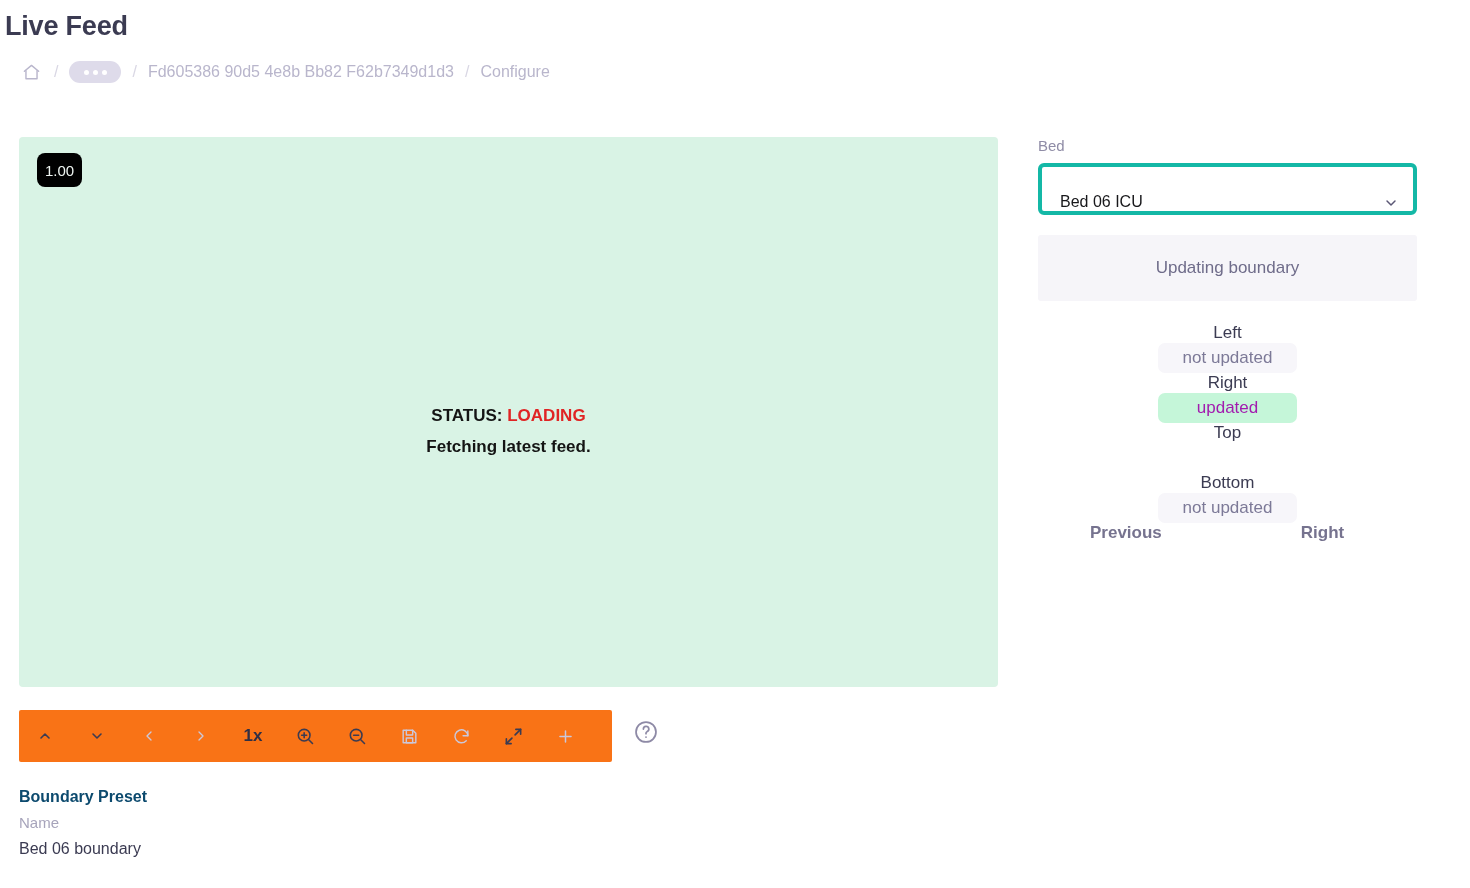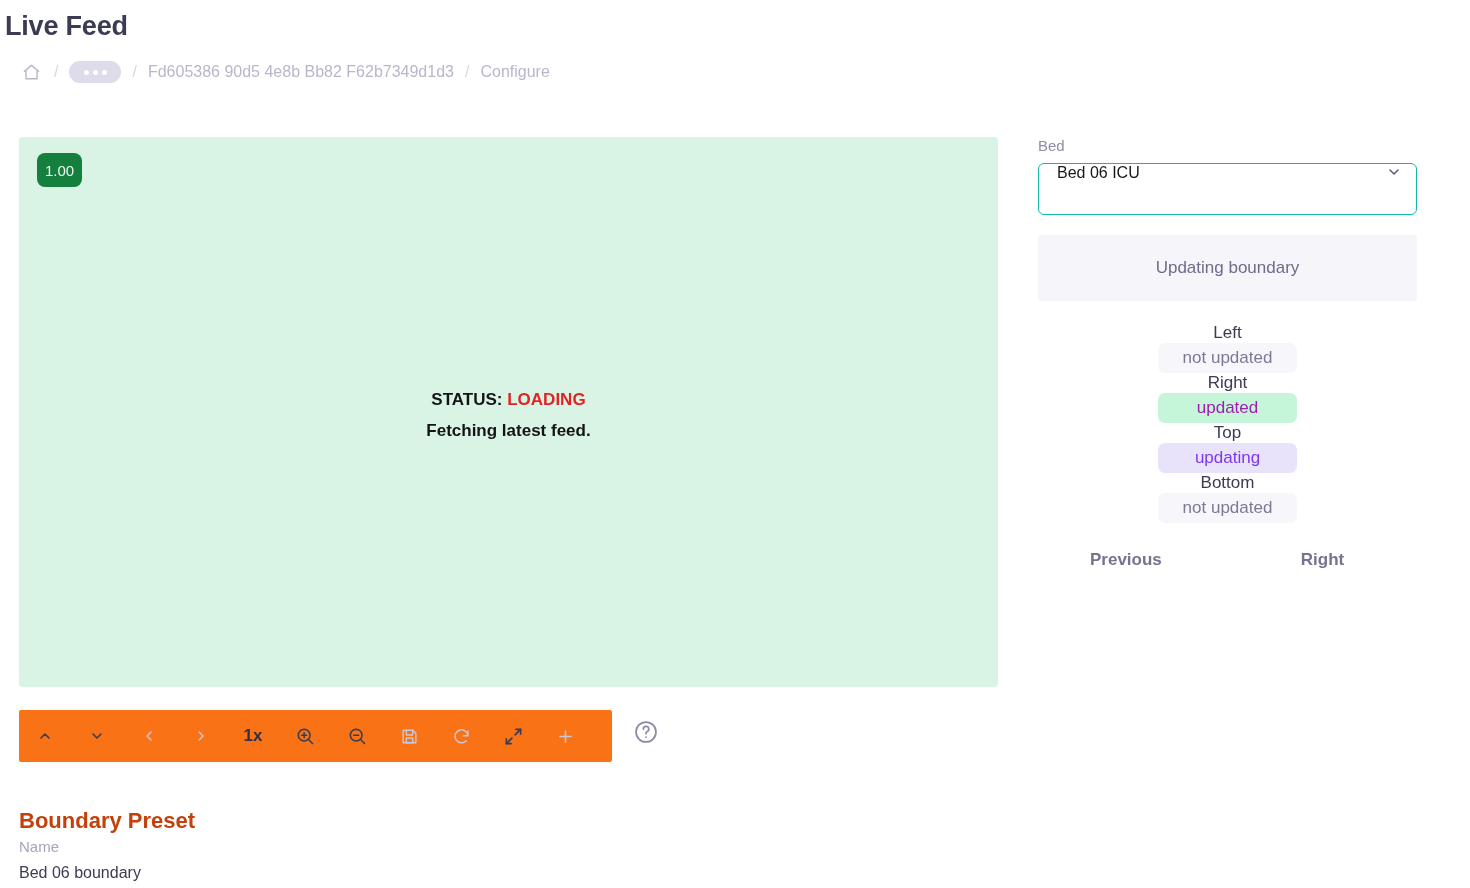--- a/index.html
+++ b/index.html
@@ -83,32 +83,32 @@
     border-radius: 4px;
   }
   .fps-badge {
     position: absolute;
     left: 18px;
     top: 16px;
     min-width: 39px;
     height: 34px;
     padding: 0 8px;
     border-radius: 8px;
-    background: #15803d;
+    background: #000000;
     color: #eef5f1;
     font-size: 15px;
     display: flex;
     align-items: center;
     justify-content: center;
   }
   .video-status {
     position: absolute;
     left: 0;
     right: 0;
-    top: 247px;
+    top: 263px;
     text-align: center;
     line-height: 31px;
   }
   .video-status .line1 {
     font-size: 17px;
     font-weight: bold;
     color: #141414;
   }
   .video-status .line1 .loading {
     color: #e02424;
@@ -169,25 +169,24 @@
     transform: translateY(-4px);
   }
 
   
   .preset {
     position: absolute;
     left: 19px;
     top: 784px;
   }
   .preset-title {
-    font-size: 22px;
-    font-weight: bold;
-    color: #c2410c;
+    font-size: 16px;
+    font-weight: bold;
+    color: #0c4a6e;
     line-height: 26px;
-    margin-top: 24px;
   }
   .preset-label {
     font-size: 15px;
     color: #a7a4bb;
     line-height: 26px;
   }
   .preset-value {
     font-size: 16px;
     color: #3b3b52;
     line-height: 26px;
@@ -203,25 +202,25 @@
   .field-label {
     font-size: 15px;
     color: #8f8ca6;
     margin-bottom: 9px;
     display: block;
   }
   .select-box {
     position: relative;
     width: 379px;
     height: 52px;
-    border: 1px solid #14b8a6;
+    border: 4px solid #14b8a6;
     border-radius: 6px;
     background: #ffffff;
     display: flex;
-    align-items: flex-start;
+    align-items: flex-end;
     padding: 0 14px 0 18px;
     cursor: pointer;
   }
   .select-value {
     flex: 1;
     font-size: 16px;
     color: #18181b;
   }
   .select-chevron {
     color: #5b5775;
@@ -274,21 +273,20 @@
   .badge-done {
     background: #c5f6d9;
     color: #a21caf;
   }
   .badge-busy {
     background: #e9e2fb;
     color: #7c3aed;
   }
 
   .nav-row {
-    margin-top: 27px;
     display: flex;
     align-items: center;
   }
   .nav-btn {
     background: transparent;
     border: none;
     font-family: "Liberation Sans", sans-serif;
     font-size: 17px;
     font-weight: bold;
     color: #76738f;
@@ -448,21 +446,20 @@
       <span class="status-badge badge-none">not updated</span>
     </div>
 
     <div class="status-row">
       <span class="status-name">Right</span>
       <span class="status-badge badge-done">updated</span>
     </div>
 
     <div class="status-row">
       <span class="status-name">Top</span>
-      <span class="status-badge badge-busy">updating</span>
     </div>
 
     <div class="status-row">
       <span class="status-name">Bottom</span>
       <span class="status-badge badge-none">not updated</span>
     </div>
   </div>
 
   <div class="nav-row">
     <button class="nav-btn nav-prev">Previous</button>

